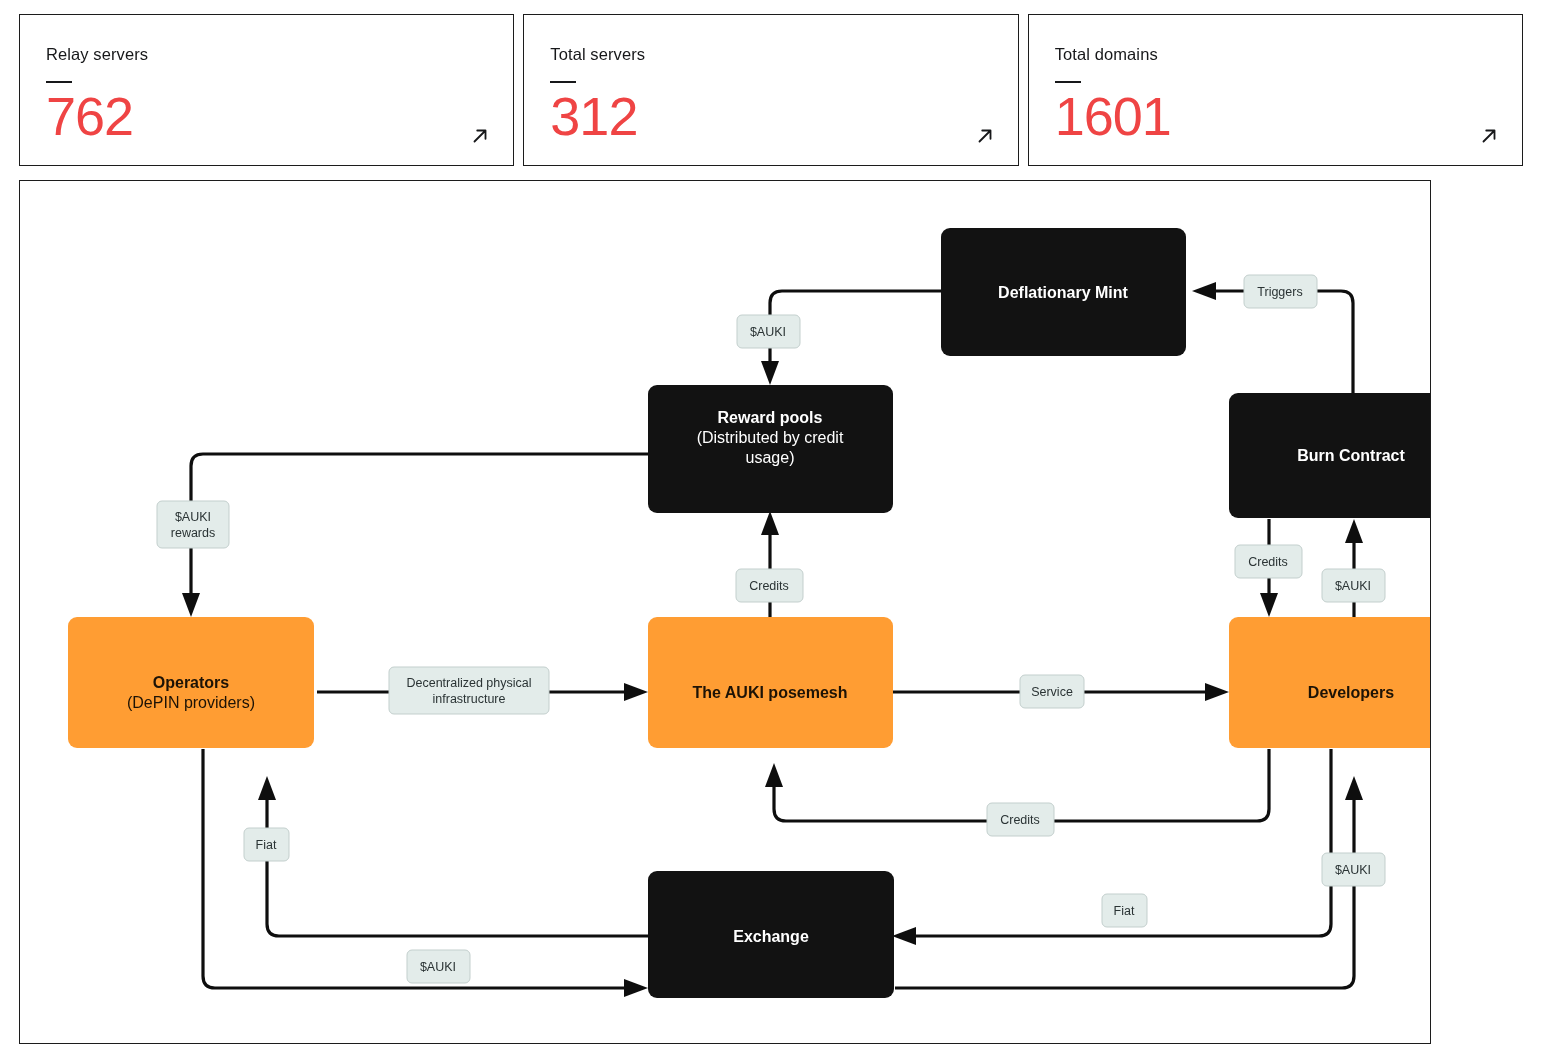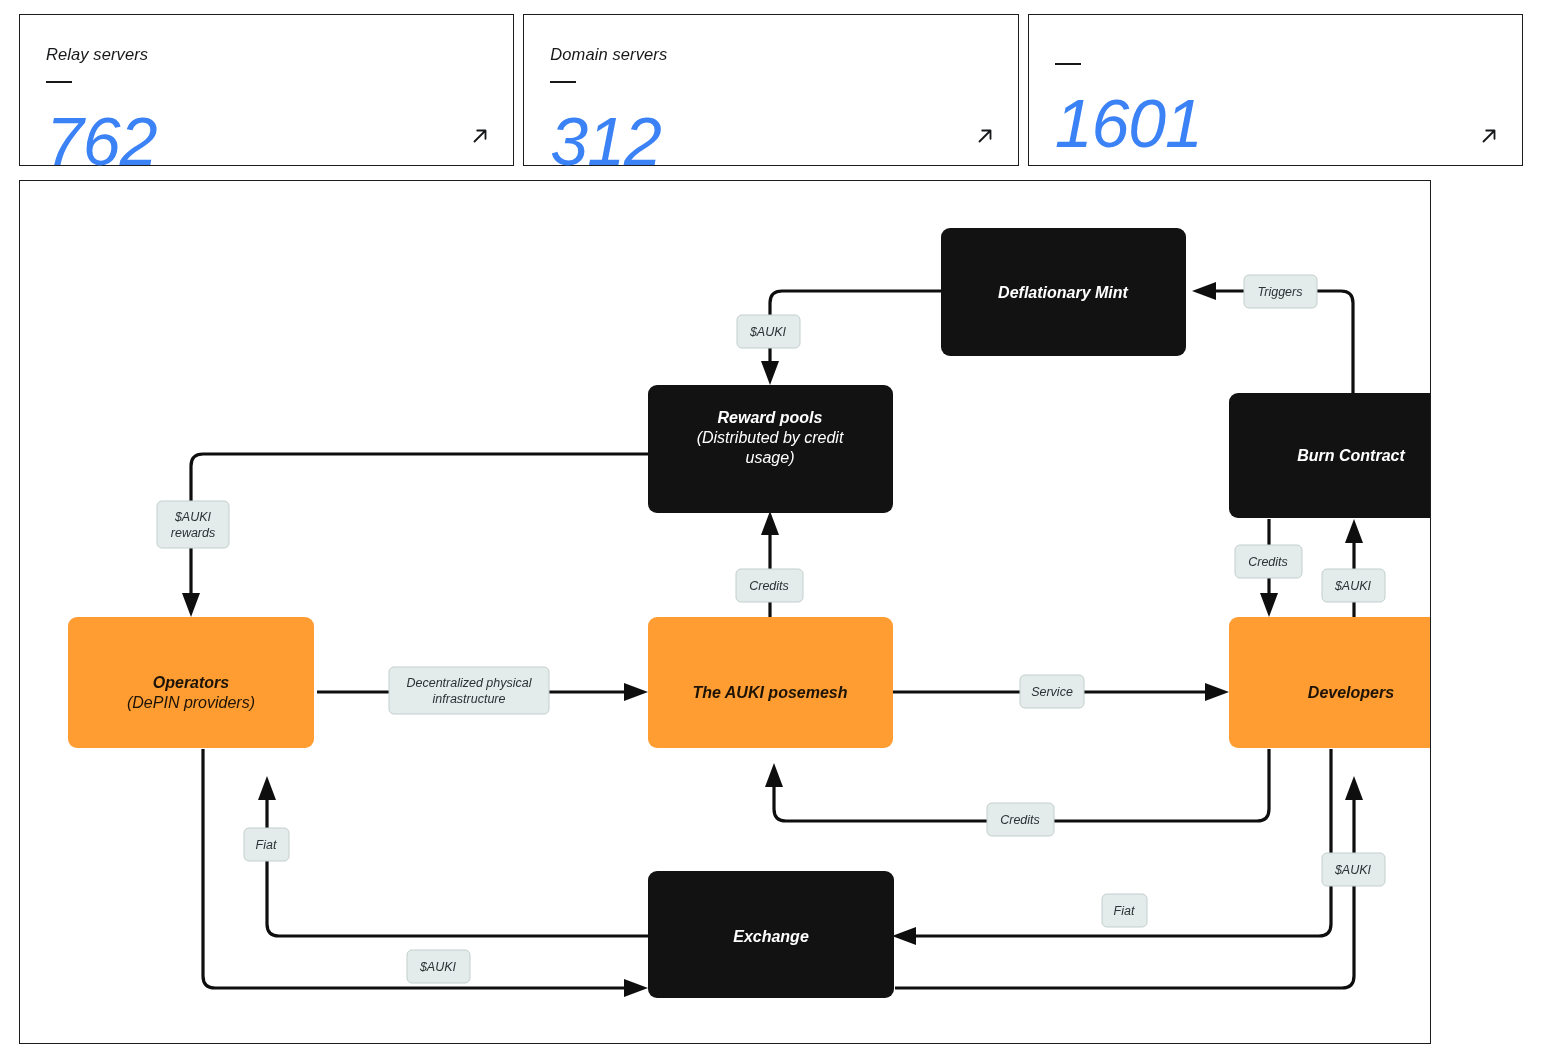--- a/index.html
+++ b/index.html
@@ -7,21 +7,20 @@
     padding: 0;
     background: #ffffff;
     font-family: "Liberation Sans", sans-serif;
   }
   #page {
     position: relative;
     width: 1541px;
     height: 1059px;
     background: #ffffff;
     overflow: hidden;
-    font-style: italic;
   }
 
   
   .stats-row {
     position: absolute;
     left: 19px;
     top: 14px;
     width: 1504px;
     height: 152px;
     display: flex;
@@ -41,24 +40,24 @@
     letter-spacing: .1px;
     line-height: 1.1;
   }
   .stat-rule {
     width: 26px;
     height: 2px;
     background: #17181a;
     margin-top: 18px;
   }
   .stat-value {
-    margin-top: 24px;
-    font-size: 68px;
+    margin-top: 6px;
+    font-size: 54px;
     font-weight: 400;
-    color: #3b82f6;
+    color: #ef4444;
     line-height: 1;
     letter-spacing: -1px;
   }
   .stat-arrow {
     position: absolute;
     right: 22px;
     bottom: 18px;
     width: 22px;
     height: 22px;
     color: #17181a;
@@ -148,31 +147,32 @@
       <div class="stat-rule"></div>
       <div class="stat-value">762</div>
       <span class="stat-arrow">
         <svg viewBox="0 0 24 24">
             <path d="M6 18 L18 6 M9 6 L18 6 L18 15" fill="none" stroke="currentColor" stroke-width="2" stroke-linecap="round" stroke-linejoin="round"></path>
           </svg>
       </span>
     </div>
 
     <div class="stat-card">
-      <div class="stat-label">Domain servers</div>
+      <div class="stat-label">Total servers</div>
       <div class="stat-rule"></div>
       <div class="stat-value">312</div>
       <span class="stat-arrow">
         <svg viewBox="0 0 24 24">
             <path d="M6 18 L18 6 M9 6 L18 6 L18 15" fill="none" stroke="currentColor" stroke-width="2" stroke-linecap="round" stroke-linejoin="round"></path>
           </svg>
       </span>
     </div>
 
     <div class="stat-card">
+      <div class="stat-label">Total domains</div>
       <div class="stat-rule"></div>
       <div class="stat-value">1601</div>
       <span class="stat-arrow">
         <svg viewBox="0 0 24 24">
             <path d="M6 18 L18 6 M9 6 L18 6 L18 15" fill="none" stroke="currentColor" stroke-width="2" stroke-linecap="round" stroke-linejoin="round"></path>
           </svg>
       </span>
     </div>
 
   </div>

